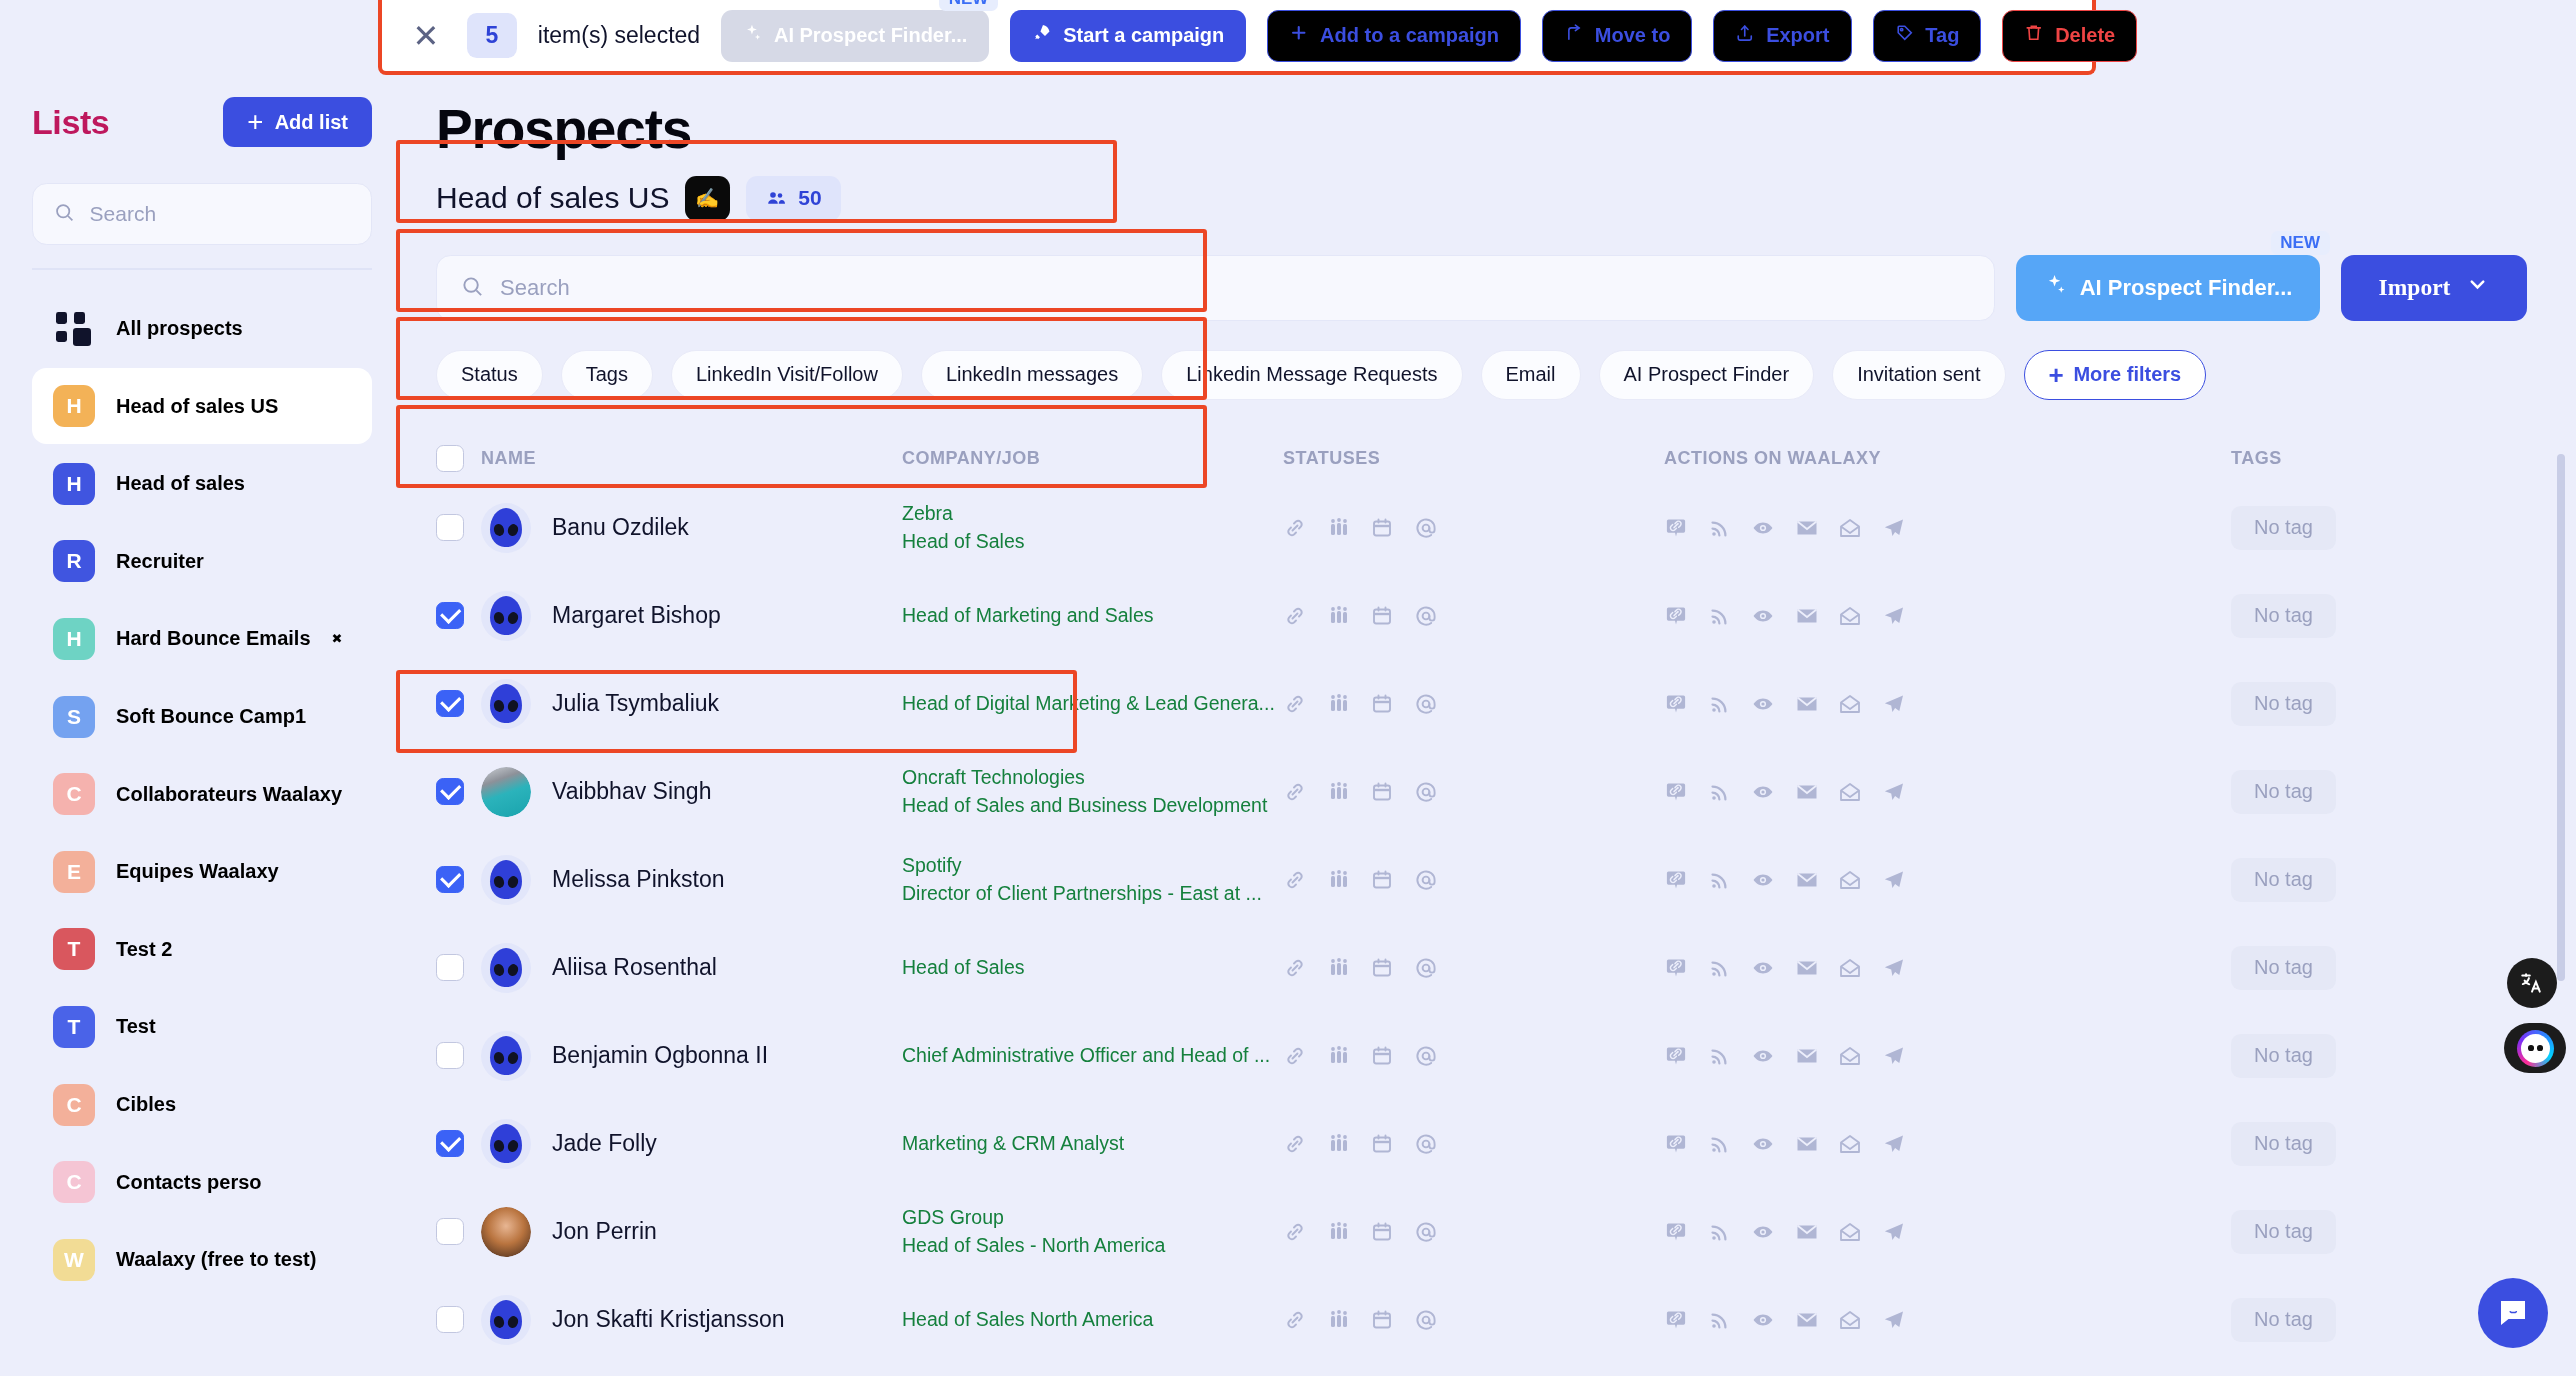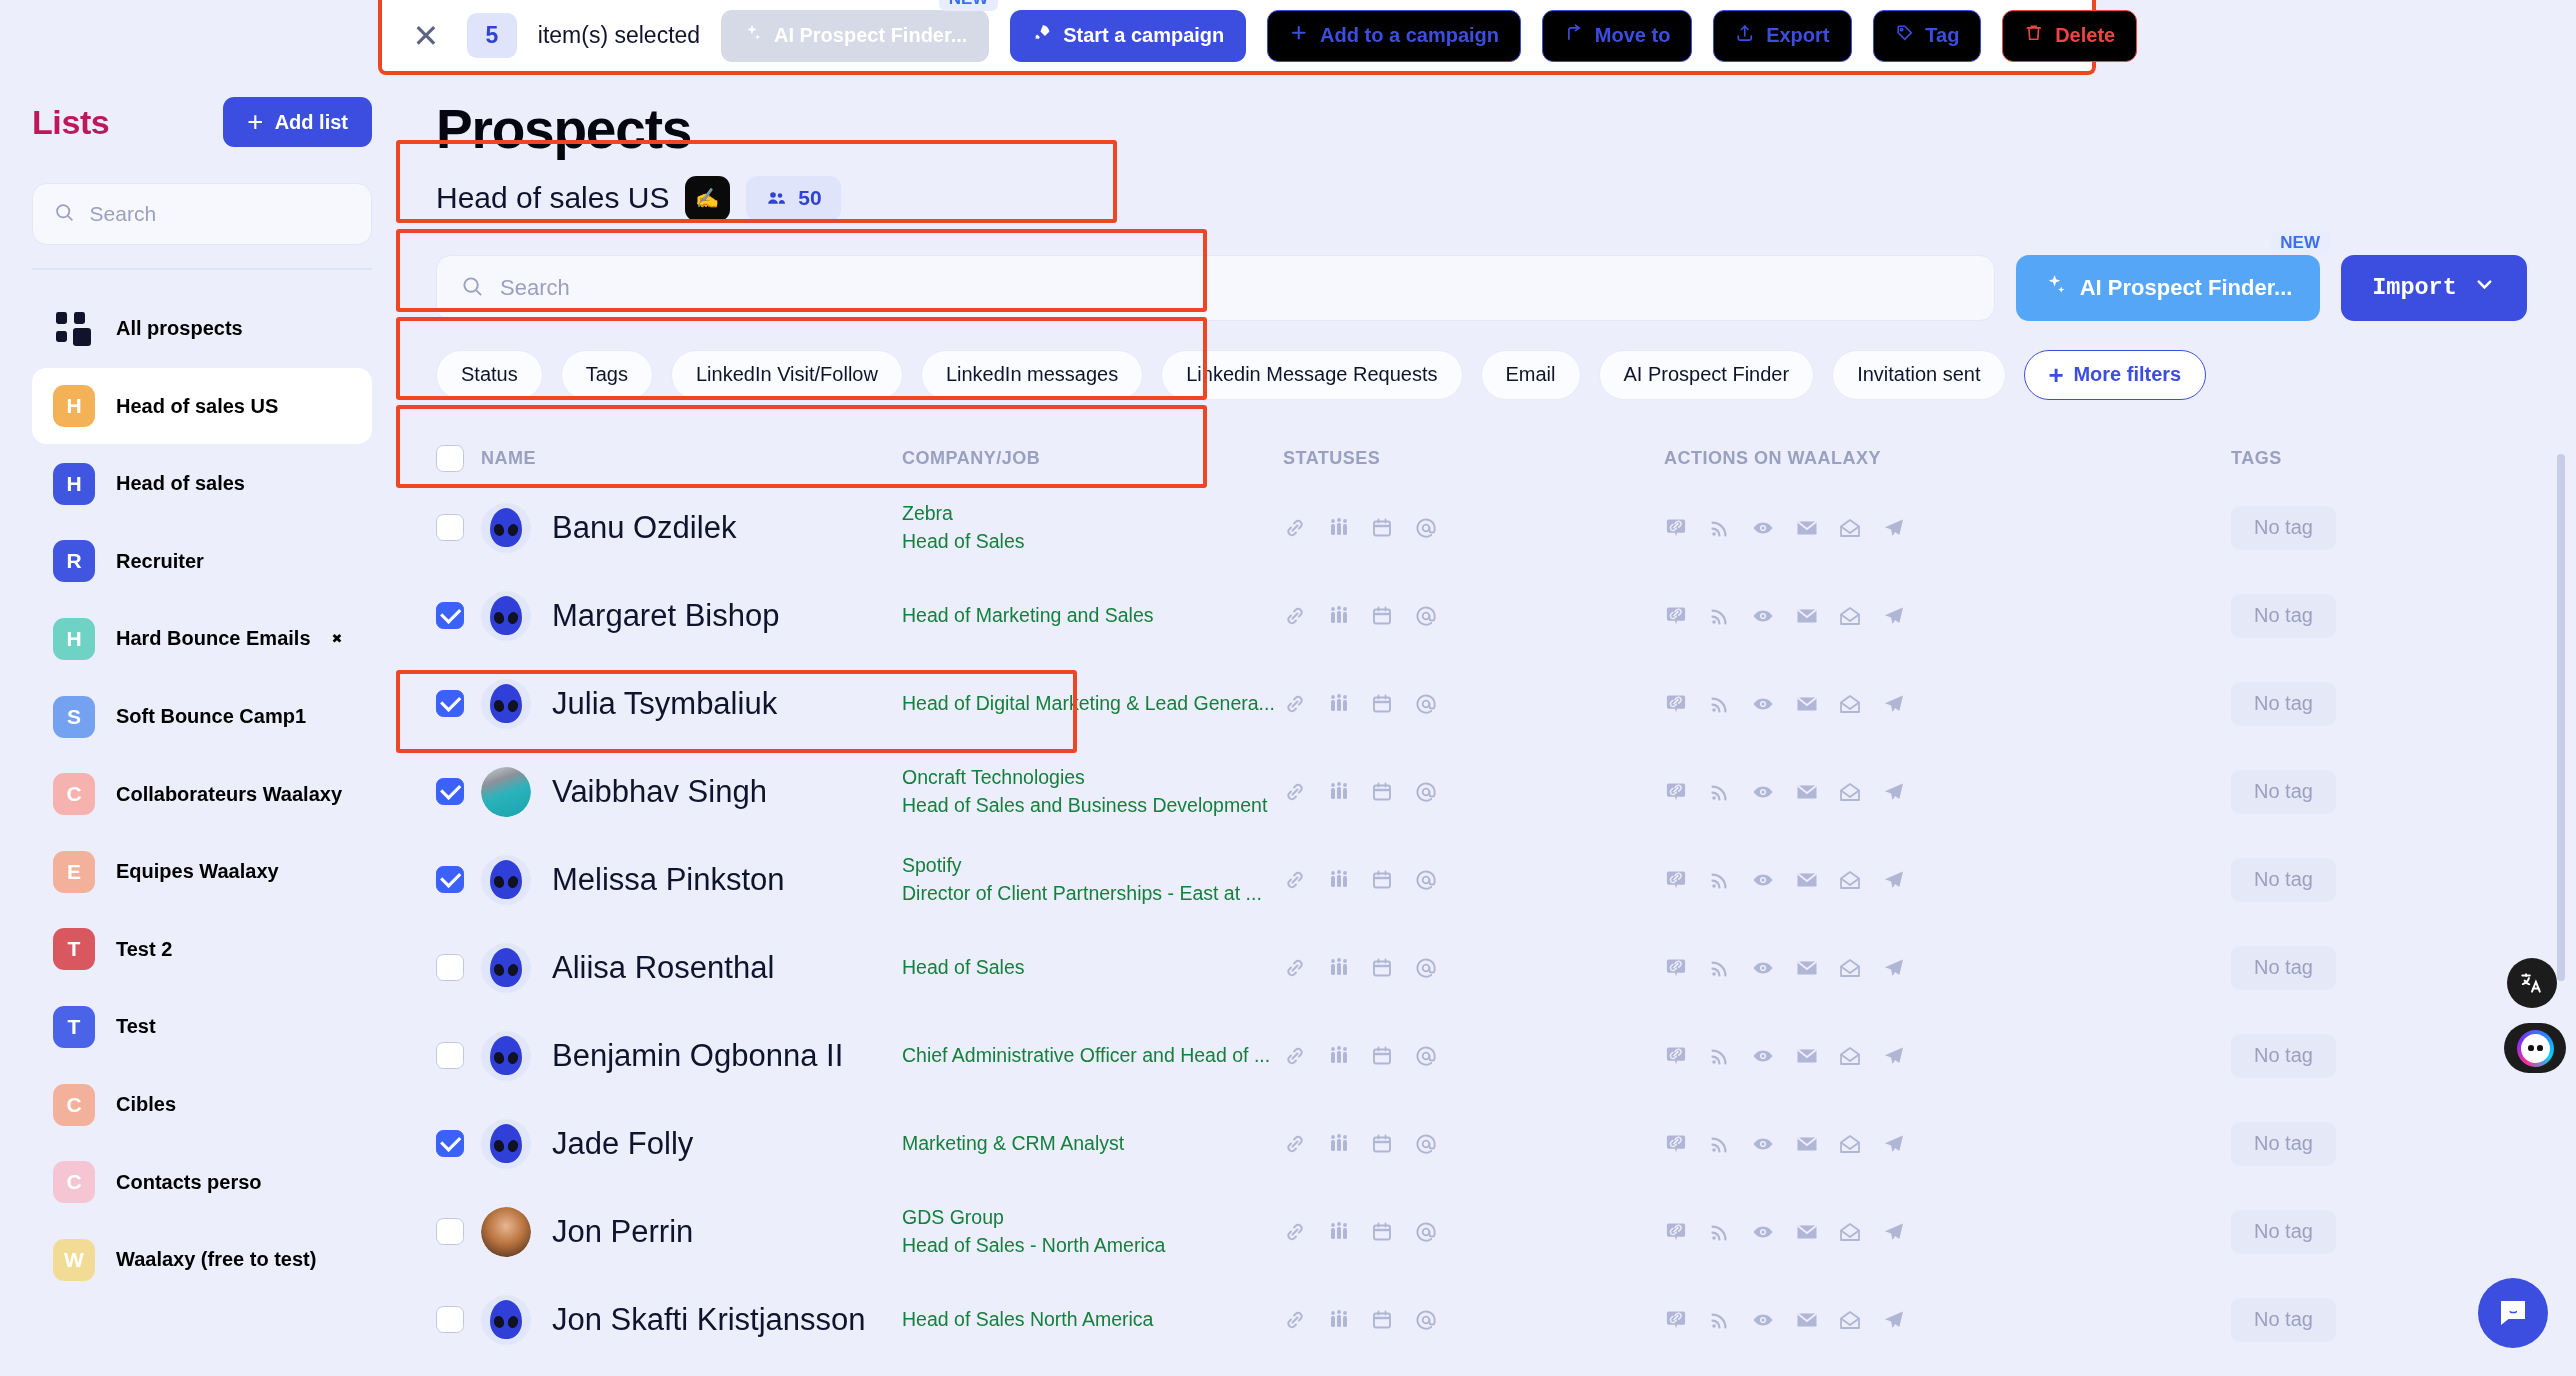--- a/index.html
+++ b/index.html
@@ -95,21 +95,21 @@
   }
   .new-tag {
     position: absolute; top: -24px; right: -9.7px;
     background: #e7edfd; color: #3b6ef5; font-size: 17px; font-weight: 700;
     padding: 2.4px 9.7px; border-radius: 6.5px;
   }
   .import-btn {
     background: #3b4ee0; color: #fff; border: none; border-radius: 13px;
     height: 66px; width: 186px; font-size: 23.5px; font-weight: 700;
     display: inline-flex; align-items: center; justify-content: center; gap: 16px;
-    cursor: pointer; font-family: Liberation Mono, monospace;
+    cursor: pointer; font-family: Liberation Serif, serif;
   }
 
   .chiprow { display: flex; align-items: center; gap: 18px; margin-bottom: 34px; flex-wrap: nowrap; }
   .chip {
     background: #fbfcff; border: 0.8px solid #e8eaf8; border-radius: 810px;
     height: 50px; padding: 0 24px; display: inline-flex; align-items: center;
     font-size: 20px; color: #10132b; cursor: pointer; white-space: nowrap;
     font-family: inherit;
   }
   .chip.more {
@@ -153,21 +153,21 @@
   .alien .head {
     position: absolute; inset: 0; background: #2f3fd8; border-radius: 50% 50% 45% 45% / 55% 55% 45% 45%;
   }
   .alien .eye {
     position: absolute; top: 42%; width: 9.7px; height: 12px; background: #101222;
     border-radius: 50%; transform: rotate(-18deg);
   }
   .alien .eye.l { left: 4px; }
   .alien .eye.r { right: 4px; transform: rotate(18deg); }
   .photo { width: 50px; height: 50px; border-radius: 50%; }
-  .rname { font-size: 31px; color: #10132b; white-space: nowrap; }
+  .rname { font-size: 23px; color: #10132b; white-space: nowrap; }
   .rcompany { font-size: 19.5px; color: #15803d; line-height: 1.42; }
   .rcompany .sub { display: block; }
   .icons { display: flex; align-items: center; gap: 19.5px; color: #b0b6d4; }
   .icons svg { display: block; }
   .notag {
     background: #e5e8f6; color: #9aa0bf; border-radius: 9.7px;
     height: 44px; padding: 0 23px; display: inline-flex; align-items: center;
     font-size: 20px;
   }
   .row-highlight {

